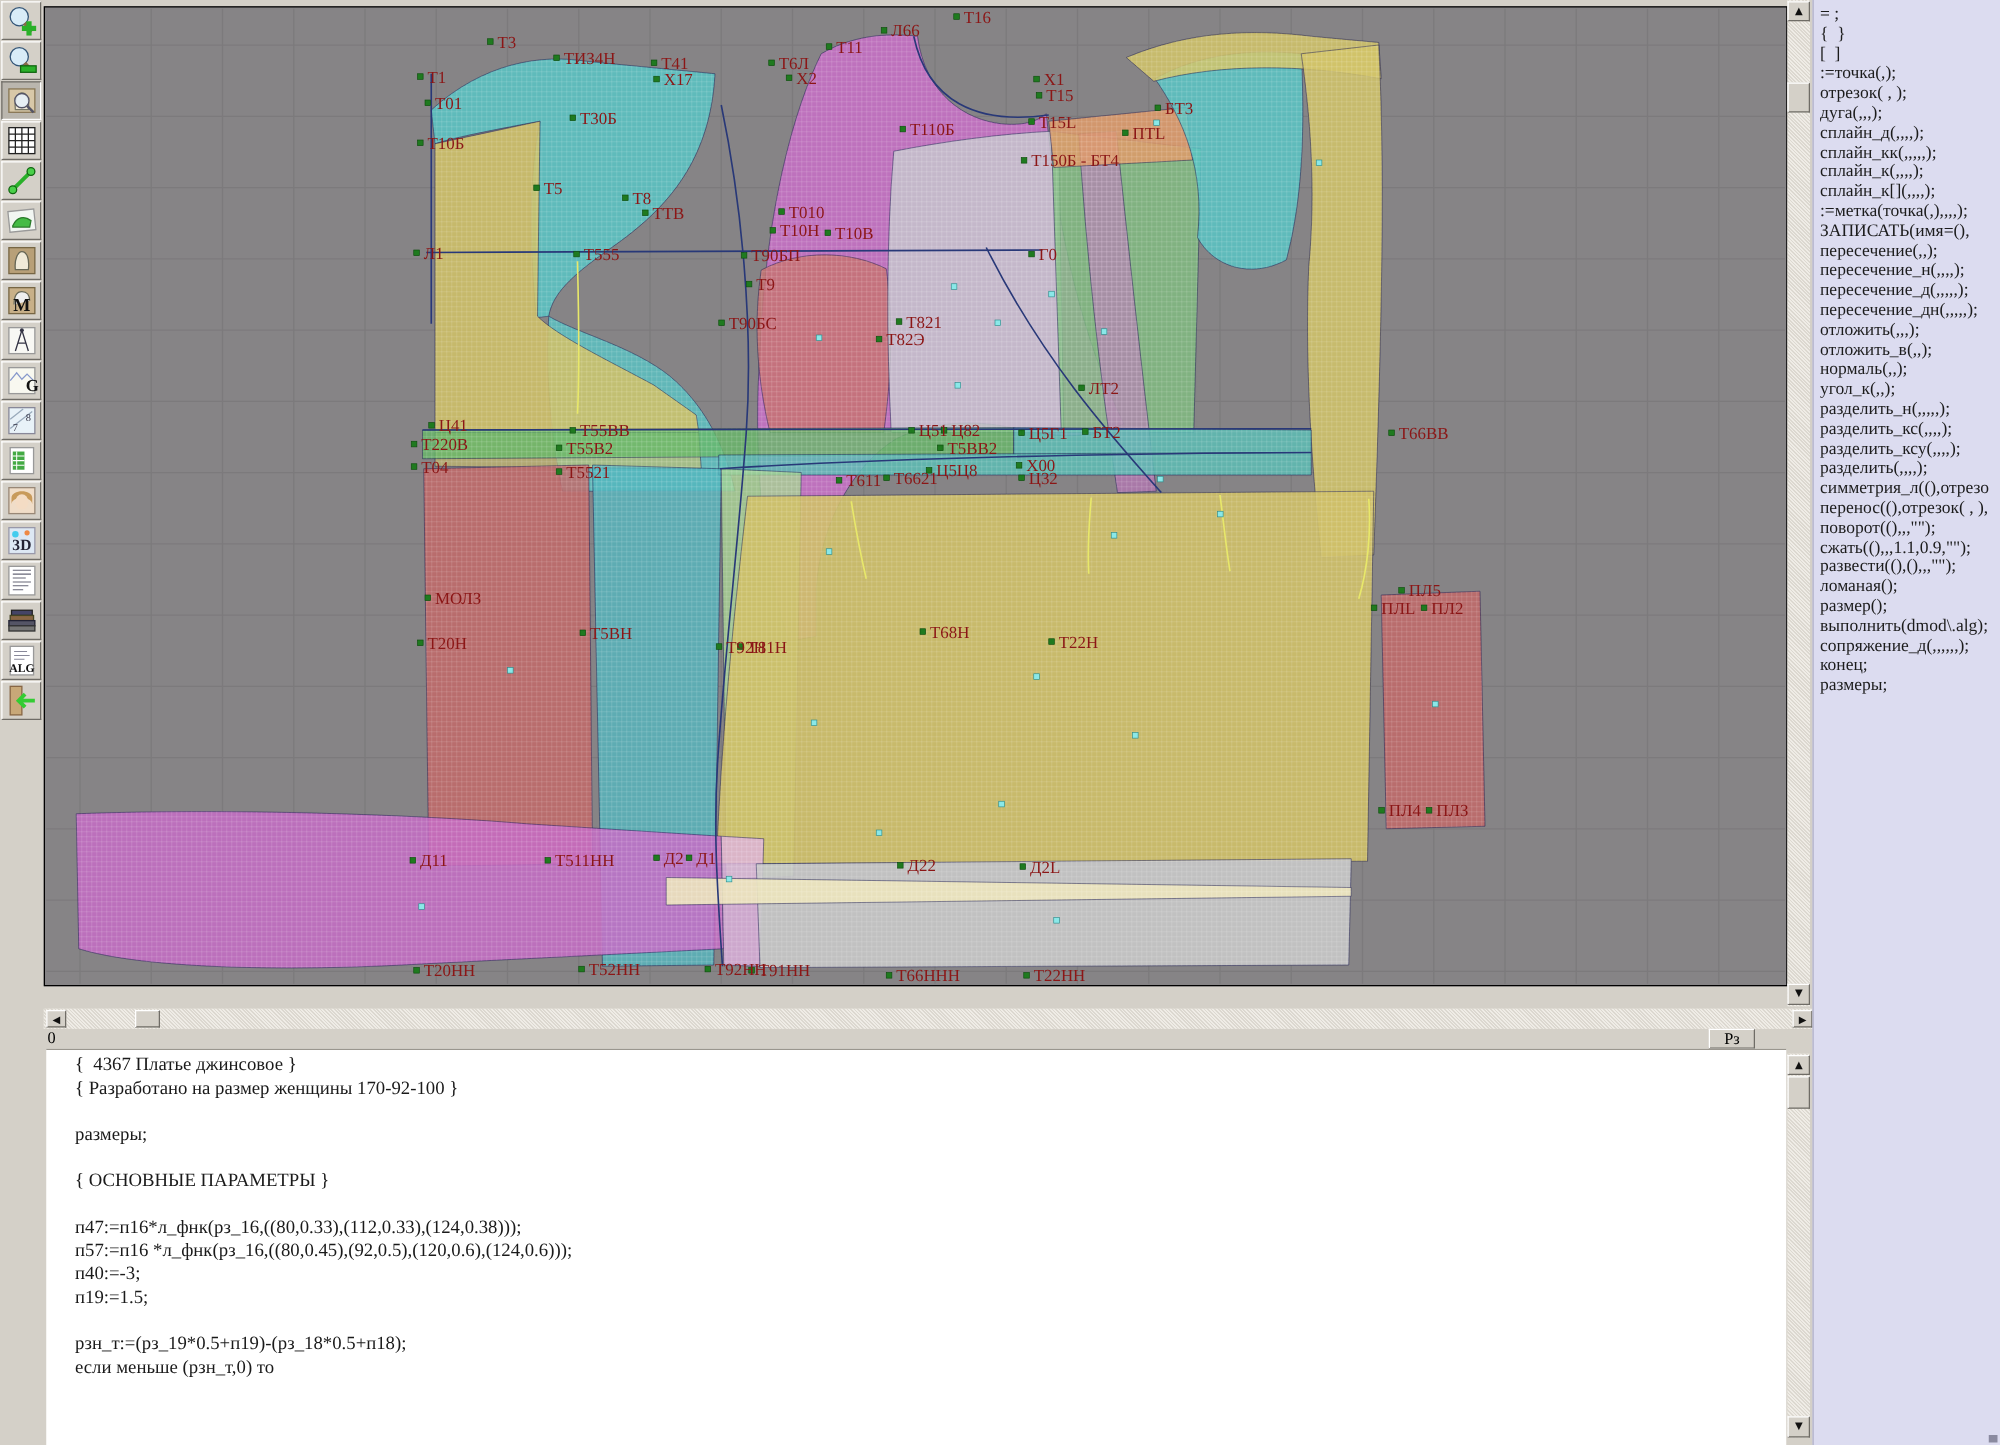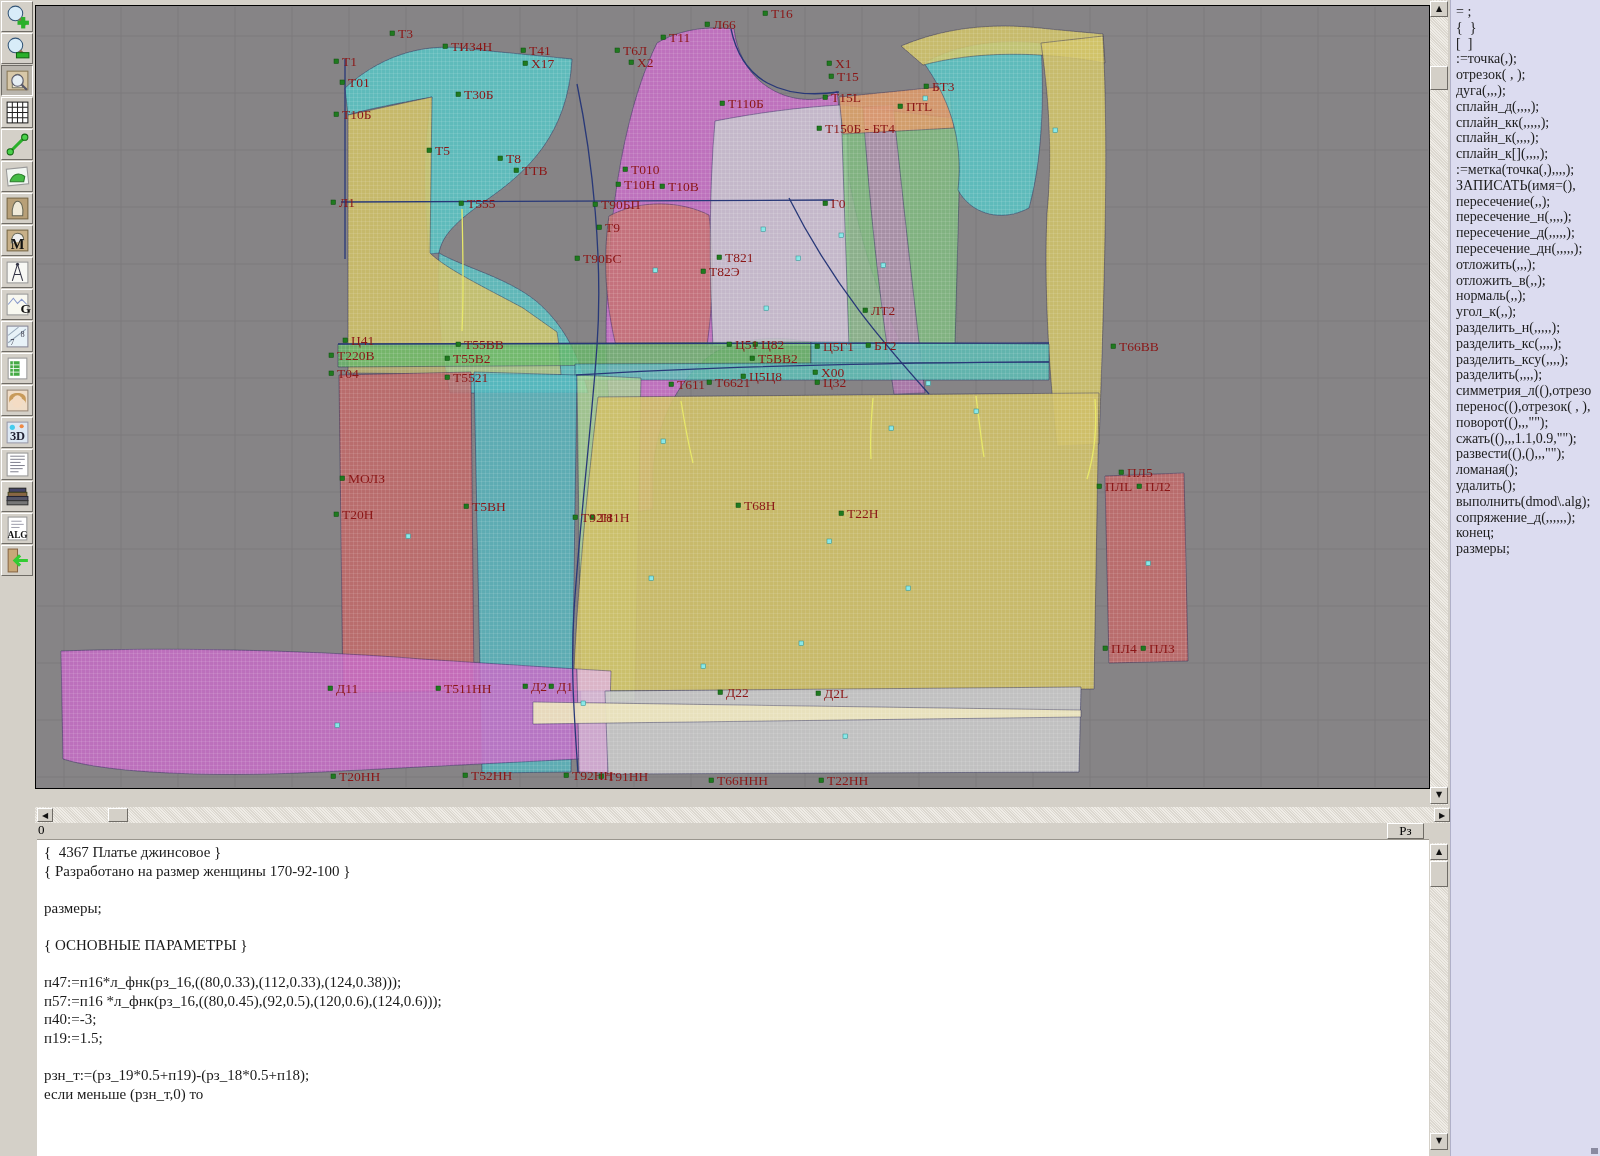--- a/index.html
+++ b/index.html
@@ -24,21 +24,21 @@
     background-image:repeating-linear-gradient(45deg,#efece6 0 1px,#dcd8d0 1px 2px);}
   .sslider{position:absolute;background:#d4d0c8;border-top:1px solid #fff;border-left:1px solid #fff;
     border-right:1px solid #6f6c66;border-bottom:1px solid #6f6c66;box-sizing:border-box;cursor:pointer;}
   
   #status-zero{position:absolute;left:38px;top:822px;font-size:13px;color:#000;}
   .mbtn{position:absolute;height:16px;background:#d4d0c8;border-top:1px solid #fff;border-left:1px solid #fff;
     border-right:1px solid #6f6c66;border-bottom:1px solid #6f6c66;box-sizing:border-box;
     font-size:13px;text-align:center;line-height:14px;color:#000;cursor:pointer;}
   #code-area{position:absolute;left:37px;top:839px;width:1392px;height:317px;background:#ffffff;
     border-top:1px solid #9a968e;overflow:hidden;cursor:text;}
-  .code-line{white-space:pre;font-size:15px;line-height:18.6px;color:#1a1a1a;padding-left:7px;}
+  .code-line{white-space:pre;font-size:15px;line-height:18.6px;color:#1a1a1a;padding-left:23px;}
   
   #panel{position:absolute;left:1450px;top:0;width:150px;height:1156px;background:#dcdcf0;
     border-left:1px solid #b0b0c8;}
   .cmd{white-space:pre;font-size:14px;line-height:15.8px;color:#1c1c1c;padding-left:5px;cursor:pointer;}
   #corner-mark{position:absolute;left:1591px;top:1148px;width:7px;height:6px;background:#8a8aa0;}
 </style>
 </head>
 <body>
 
 <div id="win">
@@ -470,21 +470,21 @@
   <div class="sbtn" style="left:1430px;top:1px;width:18px;height:16px;">▲</div>
   <div class="sslider" style="left:1430px;top:66px;width:18px;height:24px;"></div>
   <div class="sbtn" style="left:1430px;top:787px;width:18px;height:17px;">▼</div>
 
   <div class="strack" style="left:35px;top:807px;width:1415px;height:16px;"></div>
   <div class="sbtn" style="left:37px;top:808px;width:16px;height:14px;">◀</div>
   <div class="sslider" style="left:108px;top:808px;width:20px;height:14px;"></div>
   <div class="sbtn" style="left:1434px;top:808px;width:16px;height:14px;">▶</div>
 
   <div id="status-zero">0</div>
-  <div class="mbtn" style="left:1367px;top:823px;width:37px;margin-left:20px;">Рз</div>
+  <div class="mbtn" style="left:1367px;top:823px;width:37px;">Рз</div>
   <div class="mbtn" style="left:1476px;top:823px;width:38px;">Мд</div>
 
   <div id="code-area">
       <div style="height:3px"></div>
       <div class="code-line">{  4367 Платье джинсовое }</div>
       <div class="code-line">{ Разработано на размер женщины 170-92-100 }</div>
       <div class="code-line">&nbsp;</div>
       <div class="code-line">размеры;</div>
       <div class="code-line">&nbsp;</div>
       <div class="code-line">{ ОСНОВНЫЕ ПАРАМЕТРЫ }</div>
@@ -528,20 +528,20 @@
       <div class="cmd">разделить_н(,,,,,);</div>
       <div class="cmd">разделить_кс(,,,,);</div>
       <div class="cmd">разделить_ксу(,,,,);</div>
       <div class="cmd">разделить(,,,,);</div>
       <div class="cmd">симметрия_л((),отрезо</div>
       <div class="cmd">перенос((),отрезок( , ),</div>
       <div class="cmd">поворот((),,,"");</div>
       <div class="cmd">сжать((),,,1.1,0.9,"");</div>
       <div class="cmd">развести((),(),,,"");</div>
       <div class="cmd">ломаная();</div>
-      <div class="cmd">удалить();</div>
+      <div class="cmd">размер();</div>
       <div class="cmd">выполнить(dmod\.alg);</div>
       <div class="cmd">сопряжение_д(,,,,,,);</div>
       <div class="cmd">конец;</div>
       <div class="cmd">размеры;</div>
     </div>
   <div id="corner-mark"></div>
 </div>
 
 </body></html>

